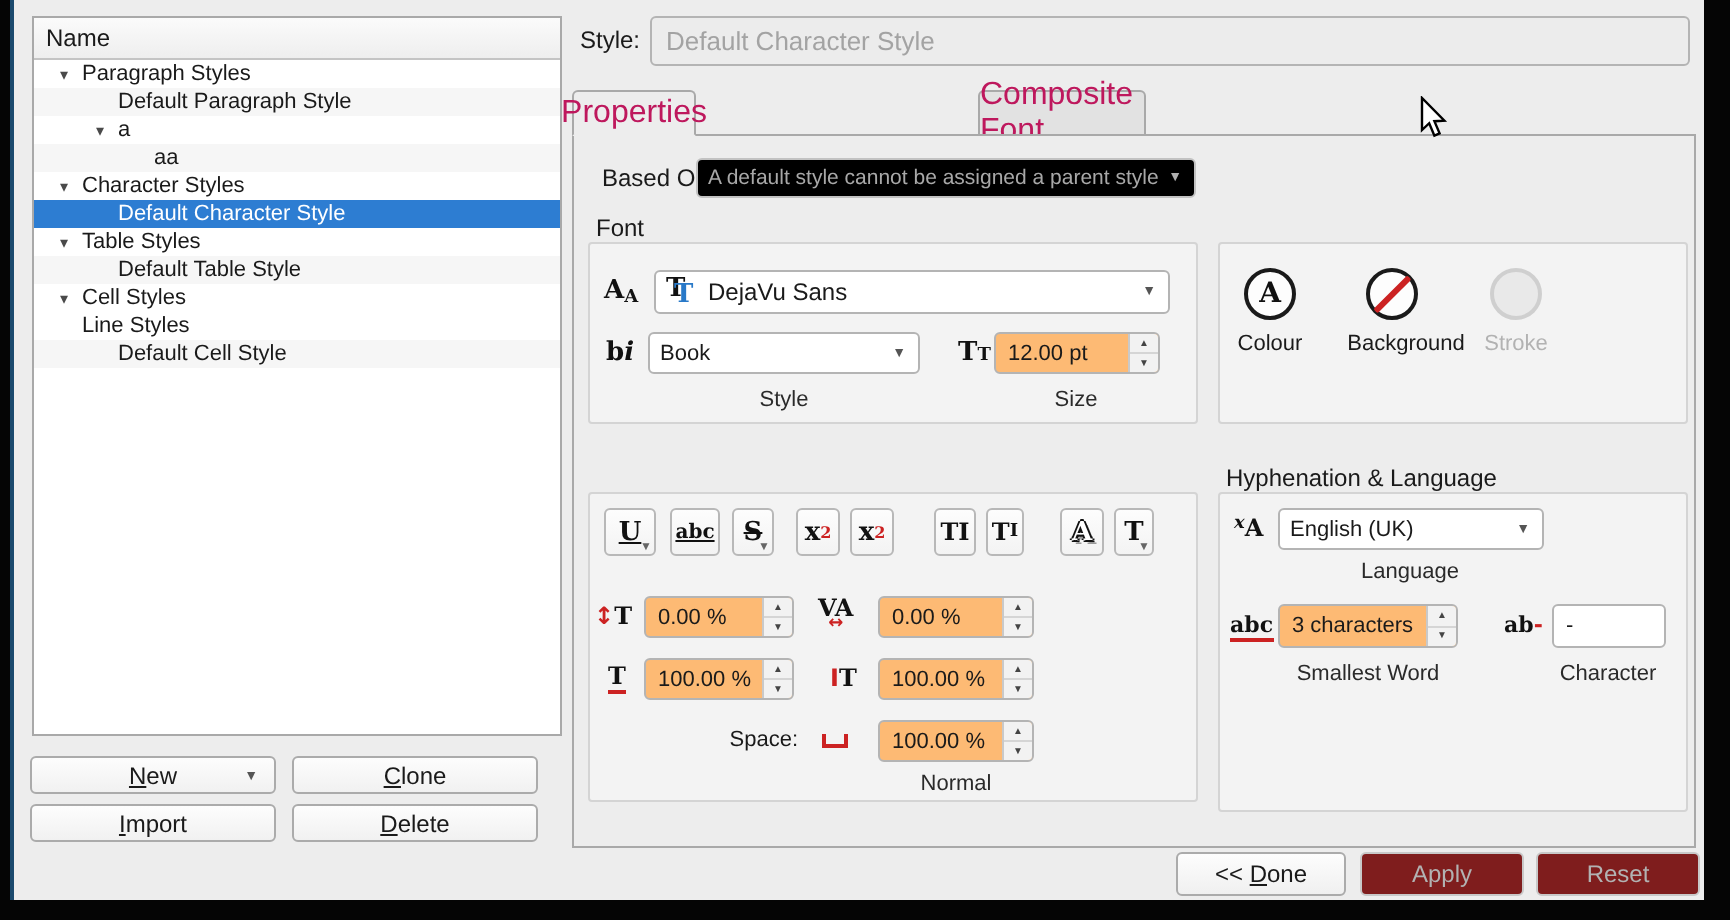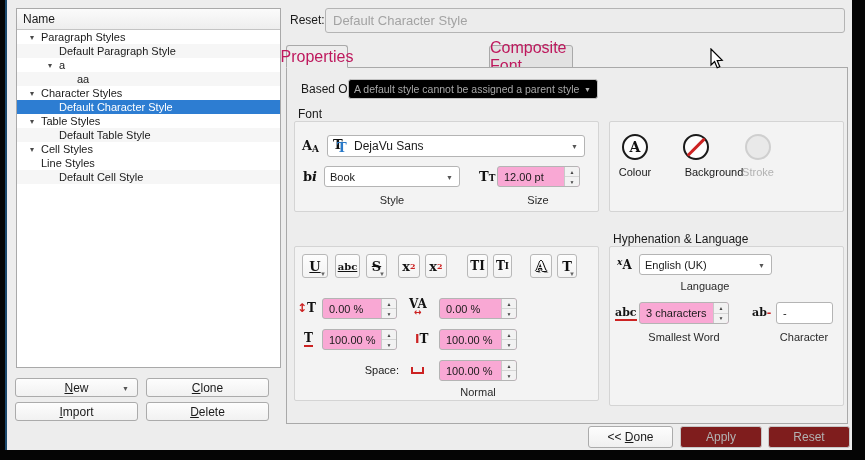--- a/index.html
+++ b/index.html
@@ -79,21 +79,21 @@
   .tt-icon .t2 { position:absolute; left:4px; top:1px; font-size:13px; color:#2979c8; }
   .icon-bi { left:8px; top:47px; font-size:13px; }
   .icon-bi .i { font-style:italic; }
   .style-combo { position:absolute; left:29px; top:44px; width:136px; height:21px; font-size:11px; }
   .icon-tt2 { left:184px; top:47px; font-size:13px; }
   .icon-tt2 .sm { font-size:9px; }
   .size-spin { left:202px; top:44px; width:83px; height:21px; }
   .under-label { position:absolute; font-size:11px; color:#2a2a2a; transform:translateX(-50%); }
 
   
-  .spin { position:absolute; background:#f9a8d4; border:1px solid #b4b4b4; border-radius:3px;
+  .spin { position:absolute; background:#fdba74; border:1px solid #b4b4b4; border-radius:3px;
     display:flex; align-items:stretch; font-size:11px; color:#1a1a1a; overflow:hidden; }
   .spin-val { flex:1; display:flex; align-items:center; padding-left:6px; white-space:nowrap; }
   .spin-btns { width:15px; border-left:1px solid #c9c9c9; background:#f2f2f2;
     display:flex; flex-direction:column; flex:none; }
   .spin-btns span { flex:1; display:flex; align-items:center; justify-content:center;
     font-size:5px; color:#444; }
   .spin-btns .up { border-bottom:1px solid #d5d5d5; }
 
   
   .colour-circle { position:absolute; width:26px; height:26px; border-radius:50%;
@@ -215,21 +215,21 @@
     <div class="btn btn-clone">
       <span><span class="mn">C</span><span>lone</span></span>
     </div>
     <div class="btn btn-import">
       <span><span class="mn">I</span><span>mport</span></span>
     </div>
     <div class="btn btn-delete">
       <span><span class="mn">D</span><span>elete</span></span>
     </div>
 
-    <div class="name-label">Reset:</div>
+    <div class="name-label">Style:</div>
     <input class="name-input" readonly="" value="Default Character Style" style="">
 
     <div class="tab tab-properties active">Properties</div>
     <div class="tab tab-cf">Composite Font</div>
 
     <div class="pane">
 
       <div class="basedon-label">Based On:</div>
       <div class="combo disabled basedon-combo">
         <span>A default style cannot be assigned a parent style</span>
@@ -267,21 +267,21 @@
       <div class="group-label colours-label">Colours</div>
       <div class="group-box colours-box">
         <div class="colour-circle circle-colour">
           <span class="a">A</span>
         </div>
         <div class="colour-circle circle-bg">
           <span class="slash"></span>
         </div>
         <div class="colour-circle circle-stroke"></div>
         <span class="circle-label" style="left:25px;">Colour</span>
-        <span class="circle-label" style="left:104px;">Background</span>
+        <span class="circle-label" style="left:93px;">Background</span>
         <span class="circle-label dis" style="left:148px;">Stroke</span>
       </div>
 
       <div class="group-label typo-label">Typography</div>
       <div class="group-box typo-box">
 
         <div class="tbtn" style="left:7px; width:26px;">
           <span class="u-line">U</span>
           <span class="corner">▼</span>
         </div>

